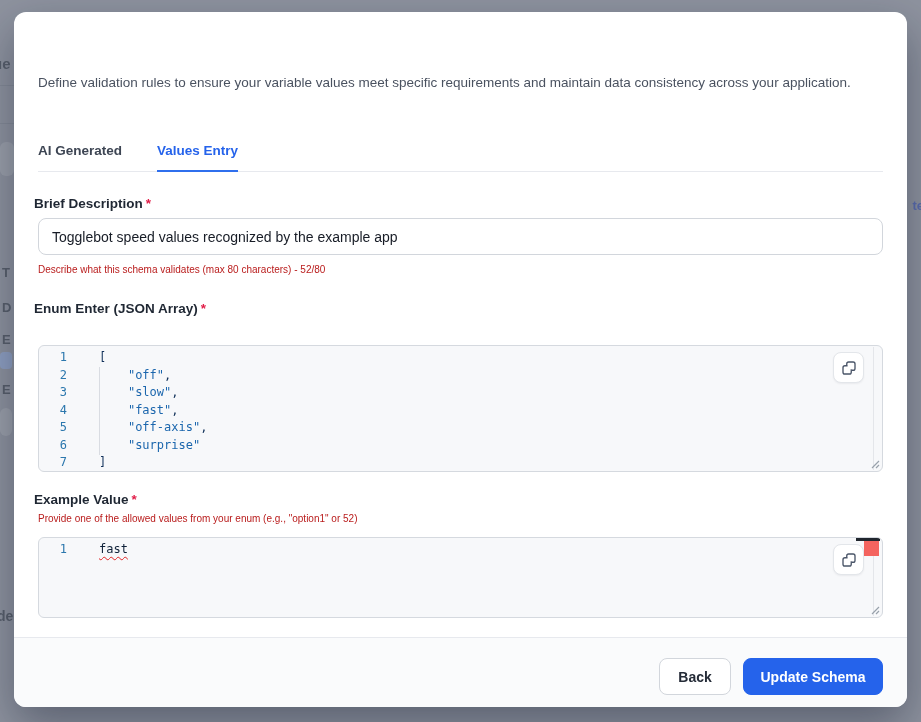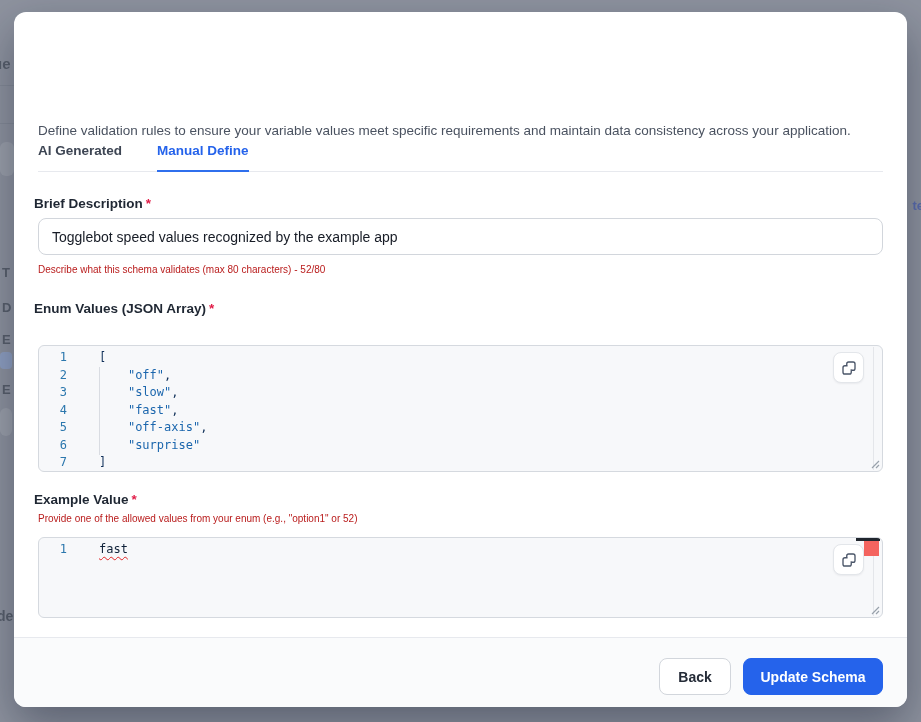--- a/index.html
+++ b/index.html
@@ -23,21 +23,21 @@
     position: absolute; left: 14px; top: 12px; width: 893px; height: 695px;
     background: #ffffff; border-radius: 12px;
     box-shadow: 0 18px 45px rgba(15, 23, 42, 0.40);
   }
   .modal-title {
     position: absolute; left: 24px; top: 27px;
     font-size: 17.5px; font-weight: 700; color: #171c26; letter-spacing: 0.1px;
   }
   .modal-desc {
     position: absolute; left: 24px; top: 60px; width: 818px;
-    font-size: 13.5px; line-height: 21.5px; color: #4a5260; margin-top: 48px;
+    font-size: 13.5px; line-height: 21.5px; color: #4a5260;
   }
 
   
   .tabs {
     position: absolute; left: 24px; top: 130px; width: 845px;
     display: flex; gap: 35px; border-bottom: 1px solid #e7e9ee;
   }
   .tab {
     font-size: 13.5px; font-weight: 600; color: #3d4553;
     padding-bottom: 10px; line-height: 18px; cursor: pointer;
@@ -127,31 +127,31 @@
   <span class="bg-frag" style="left:-3px; top:608px; font-size:14px;">de</span>
   <span class="bg-frag-right" style="top:198px;">te</span>
 
   <div class="modal">
 
 
     <div class="modal-desc">Define validation rules to ensure your variable values meet specific requirements and maintain data consistency across your application.</div>
 
     <div class="tabs">
       <div class="tab">AI Generated</div>
-      <div class="tab active">Manual Define</div>
+      <div class="tab active">Values Entry</div>
     </div>
 
     <div class="field-label" style="top:183px;">
       <span>Brief Description</span><span class="req">*</span>
     </div>
     <input class="text-input" type="text" value="Togglebot speed values recognized by the example app" style="">
     <div class="helper" style="top:249px;">Describe what this schema validates (max 80 characters) - 52/80</div>
 
     <div class="field-label" style="top:288px;">
-      <span>Enum Values (JSON Array)</span><span class="req">*</span>
+      <span>Enum Enter (JSON Array)</span><span class="req">*</span>
     </div>
 
     <div class="editor" style="top:333px; height:127px;">
       <div class="editor-inner">
           <div class="code-line">
             <span class="ln">1</span>
             <span class="code-content"><span class="tok-punct">[</span></span>
           </div>
           <div class="code-line">
             <span class="ln">2</span>

